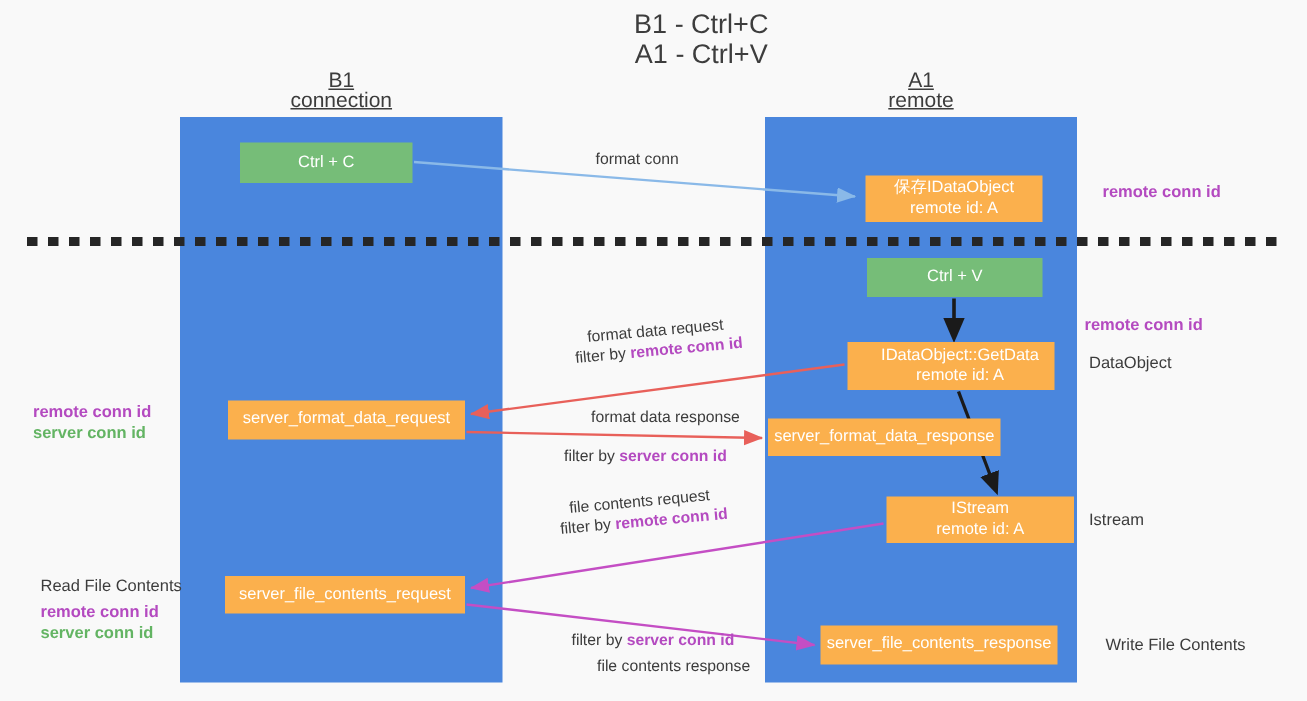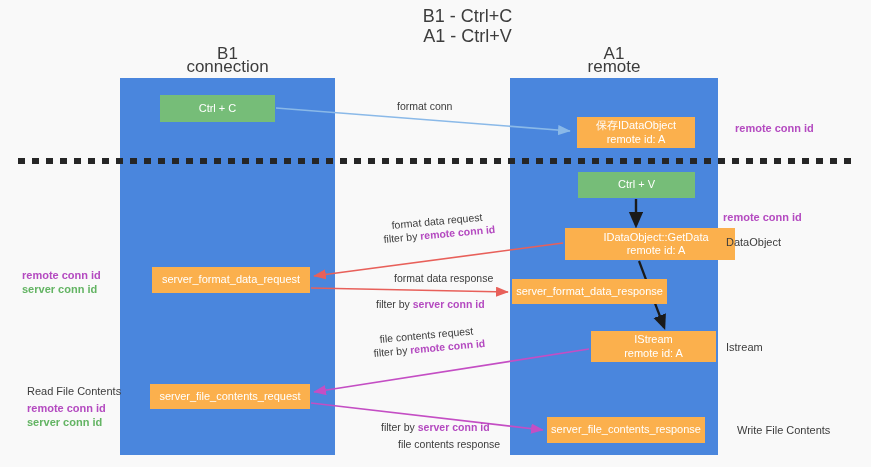--- a/index.html
+++ b/index.html
@@ -7,40 +7,40 @@
     width:871px;height:467px;background:#f9f9f9;
     font-family:"Liberation Sans","DejaVu Sans",sans-serif;
     overflow:hidden;position:relative;
   }
   #stage{position:absolute;left:0;top:0;width:871px;height:467px;}
   
   .lane{position:absolute;background:#4a86dd;}
   #lane-b1{left:120px;top:78px;width:215px;height:377px;}
   #lane-a1{left:510px;top:78px;width:208px;height:377px;}
   
-  .lane-head{position:absolute;text-align:center;color:#3c3c3c;font-size:17px;line-height:13px;}
+  .lane-head{position:absolute;text-align:center;color:#3c3c3c;font-size:14px;line-height:13px;text-decoration:underline;}
   #head-b1{left:120px;top:47px;width:215px;}
   #head-a1{left:510px;top:47px;width:208px;}
   .lane-head .l1{display:block;}
   .lane-head .l2{display:block;}
   
   #title{position:absolute;left:0;top:6px;width:871px;text-align:center;
          font-size:18px;color:#3d3d3d;line-height:20px;padding-left:32px;}
   #title span{display:block;}
   
   .node{position:absolute;display:flex;flex-direction:column;align-items:center;
         justify-content:center;color:#ffffff;font-size:11px;line-height:13.5px;
         text-align:center;box-sizing:border-box;}
   .node .l2{font-size:11px;}
   .green{background:#76bd78;}
   .orange{background:#fbb04d;}
   #n-ctrlc{left:160px;top:95px;width:115px;height:27px;}
   #n-save {left:577px;top:117px;width:118px;height:31px;}
   #n-ctrlv{left:578px;top:172px;width:117px;height:26px;}
-  #n-getdata{left:565px;top:228px;width:170px;height:32px;padding-left:12px;}
+  #n-getdata{left:565px;top:228px;width:138px;height:32px;padding-left:12px;}
   #n-sfdreq{left:152px;top:267px;width:158px;height:26px;}
   #n-sfdres{left:512px;top:279px;width:155px;height:25px;}
   #n-istream{left:591px;top:331px;width:125px;height:31px;}
   #n-sfcreq{left:150px;top:384px;width:160px;height:25px;}
   #n-sfcres{left:547px;top:417px;width:158px;height:26px;}
   
   .rlabel{position:absolute;font-size:11px;color:#3c3c3c;}
   .purple{color:#b44ac0;font-weight:bold;}
   .green-t{color:#63b463;font-weight:bold;}
   #rl-rc1{left:735px;top:122px;}

